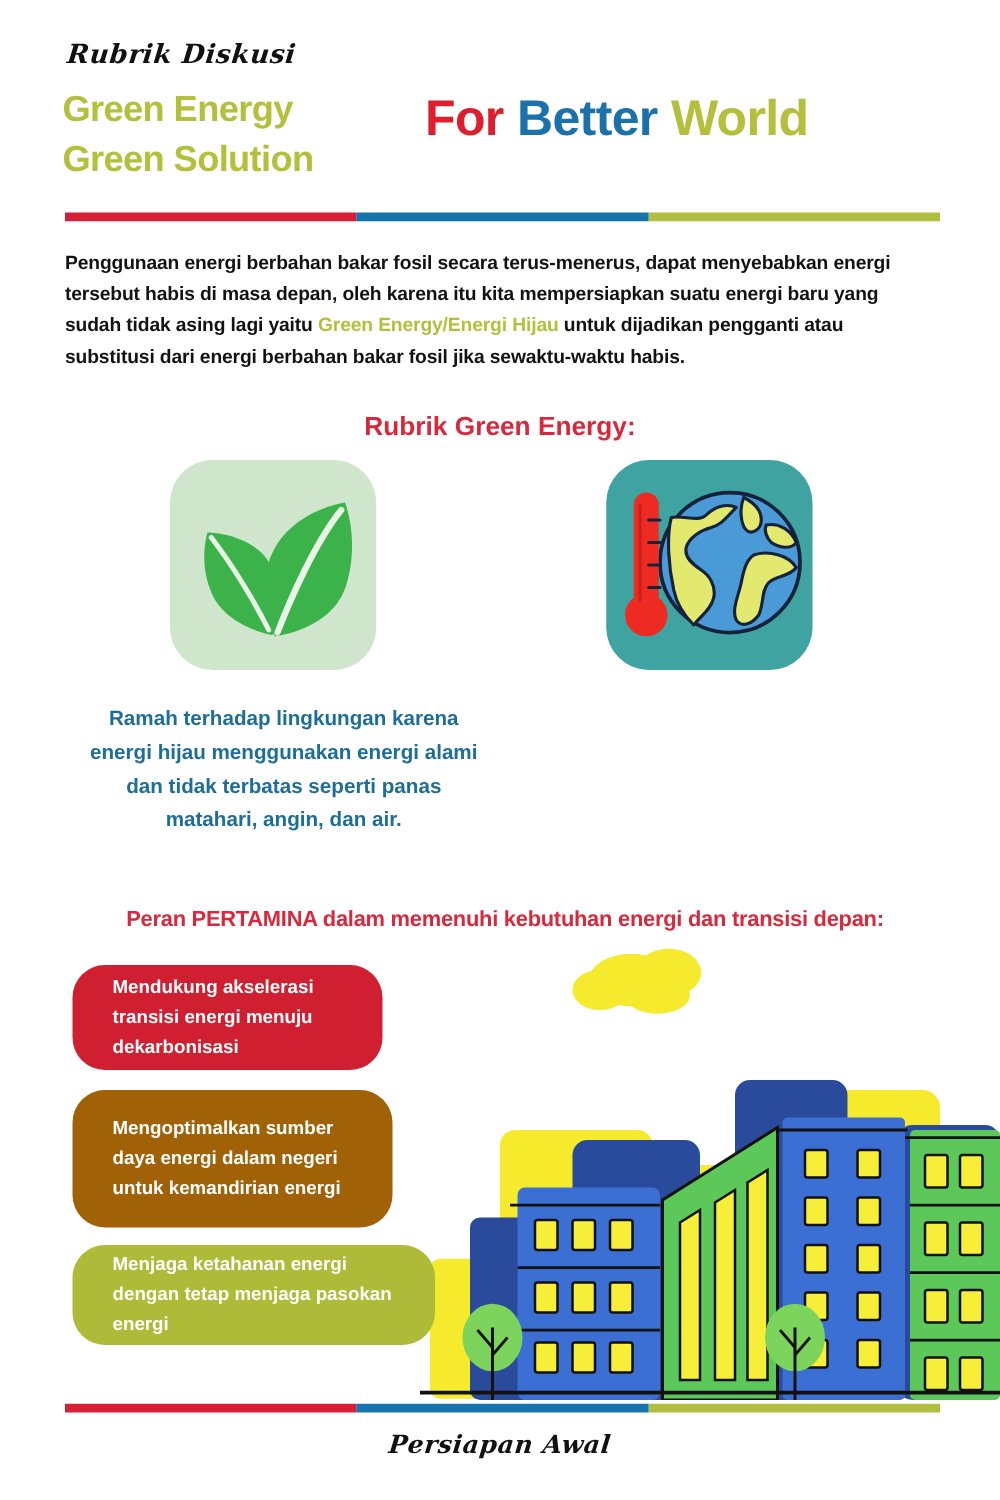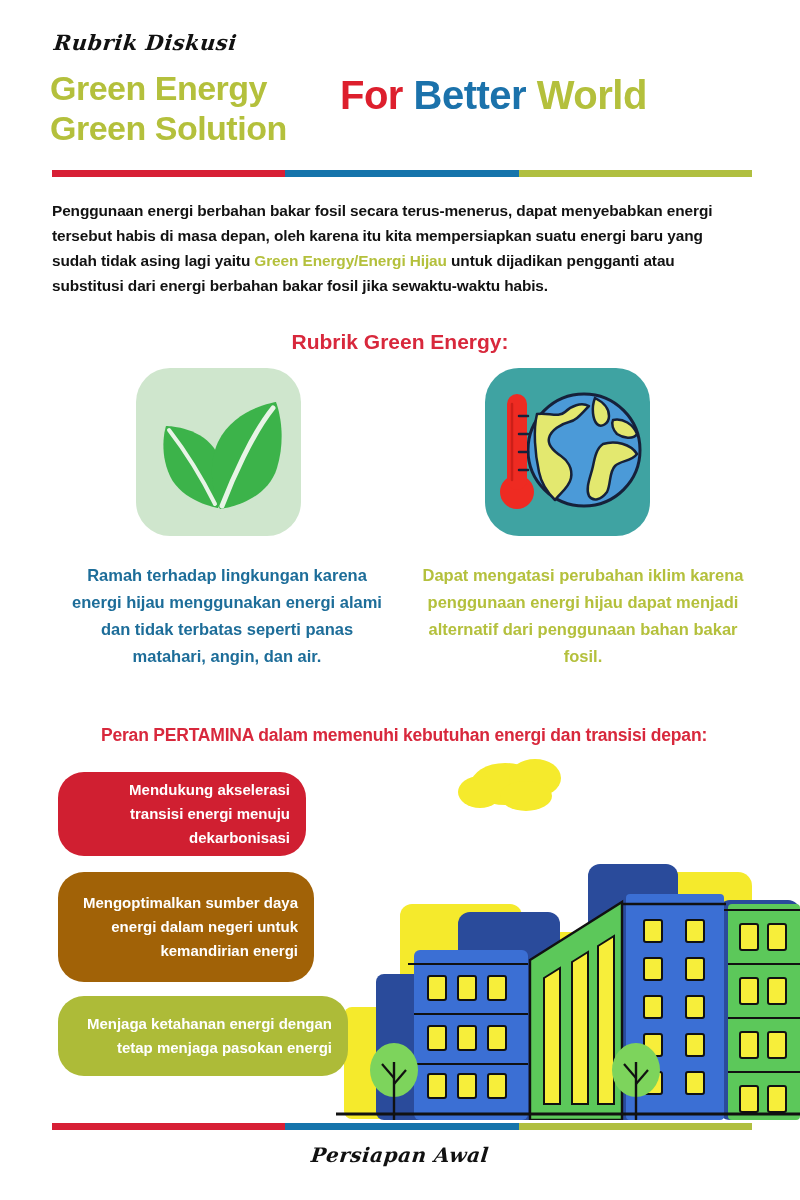--- a/index.html
+++ b/index.html
@@ -39,21 +39,21 @@
     left: 50px;
     top: 68px;
     right: 50px;
     height: 90px;
   }
   .title-left {
     position: absolute;
     left: 0;
     top: 0;
     font-weight: bold;
-    font-size: 34px;
+    font-size: 29px;
     line-height: 40px;
     color: #b4c03c;
     letter-spacing: -0.5px;
   }
   .title-right {
     position: absolute;
     left: 290px;
     top: 5px;
     font-weight: bold;
     font-size: 40px;
@@ -156,25 +156,25 @@
   }
 
   .pill {
     position: absolute;
     left: 58px;
     border-radius: 26px;
     color: #ffffff;
     font-weight: bold;
     font-size: 15px;
     line-height: 24px;
-    text-align: right;
+    text-align: left;
     display: flex;
     align-items: center;
     justify-content: center;
-    padding: 8px 16px;
+    padding: 8px 32px;
     box-sizing: border-box;
     z-index: 5;
   }
   #pill-red {
     top: 772px;
     width: 248px;
     height: 84px;
     background: #d01f31;
   }
   #pill-blue {
@@ -269,21 +269,20 @@
           <path d="M34 48 L43 48"></path>
           <path d="M34 66 L43 66"></path>
           <path d="M34 84 L43 84"></path>
           <path d="M34 102 L43 102"></path>
         </g>
       </svg>
     </div>
   </div>
 
   <div class="caption" id="caption-left">Ramah terhadap lingkungan karena energi hijau menggunakan energi alami dan tidak terbatas seperti panas matahari, angin, dan air.</div>
-  <div class="caption" id="caption-right">Dapat mengatasi perubahan iklim karena penggunaan energi hijau dapat menjadi alternatif dari penggunaan bahan bakar fosil.</div>
 
   <div class="section-heading" id="pertamina-heading">Peran PERTAMINA dalam memenuhi kebutuhan energi dan transisi depan:</div>
 
   <div id="city-illustration">
     <svg width="470" height="368" viewBox="0 0 470 368">
 
       <g fill="#f5ea2c">
         <ellipse cx="175" cy="32" rx="34" ry="21"></ellipse>
         <ellipse cx="205" cy="26" rx="26" ry="19"></ellipse>
         <ellipse cx="150" cy="40" rx="22" ry="16"></ellipse>

